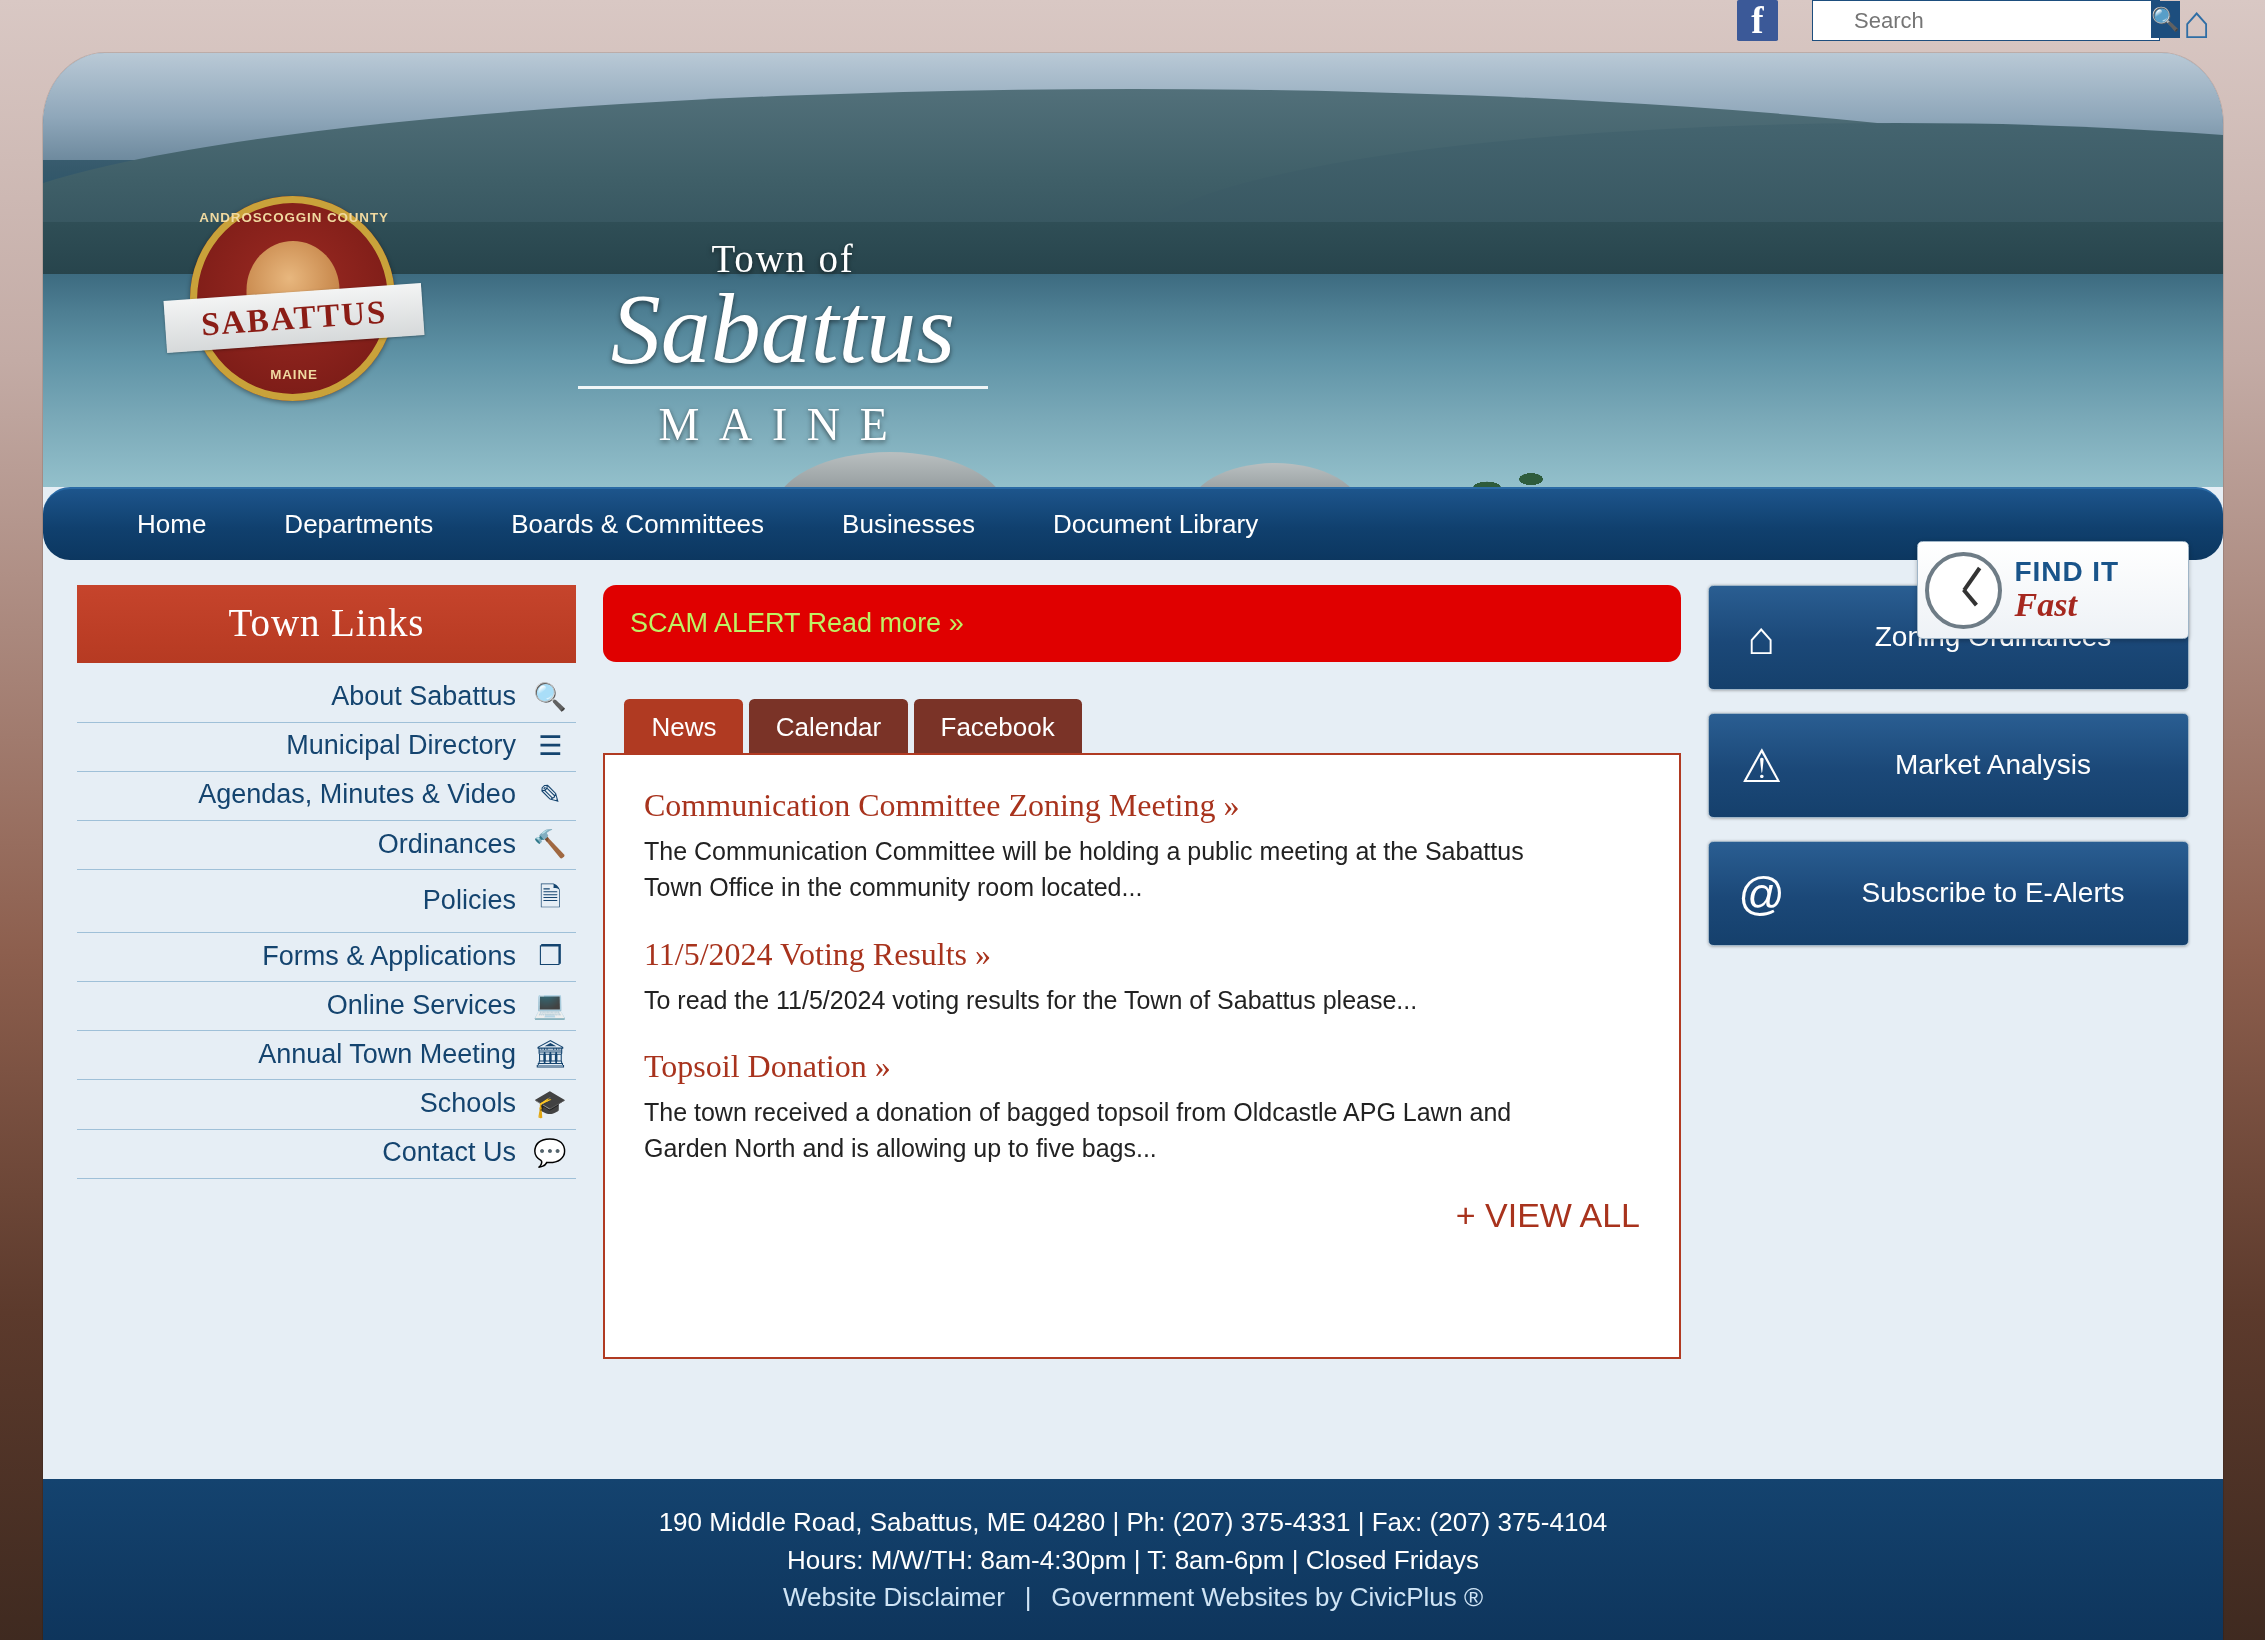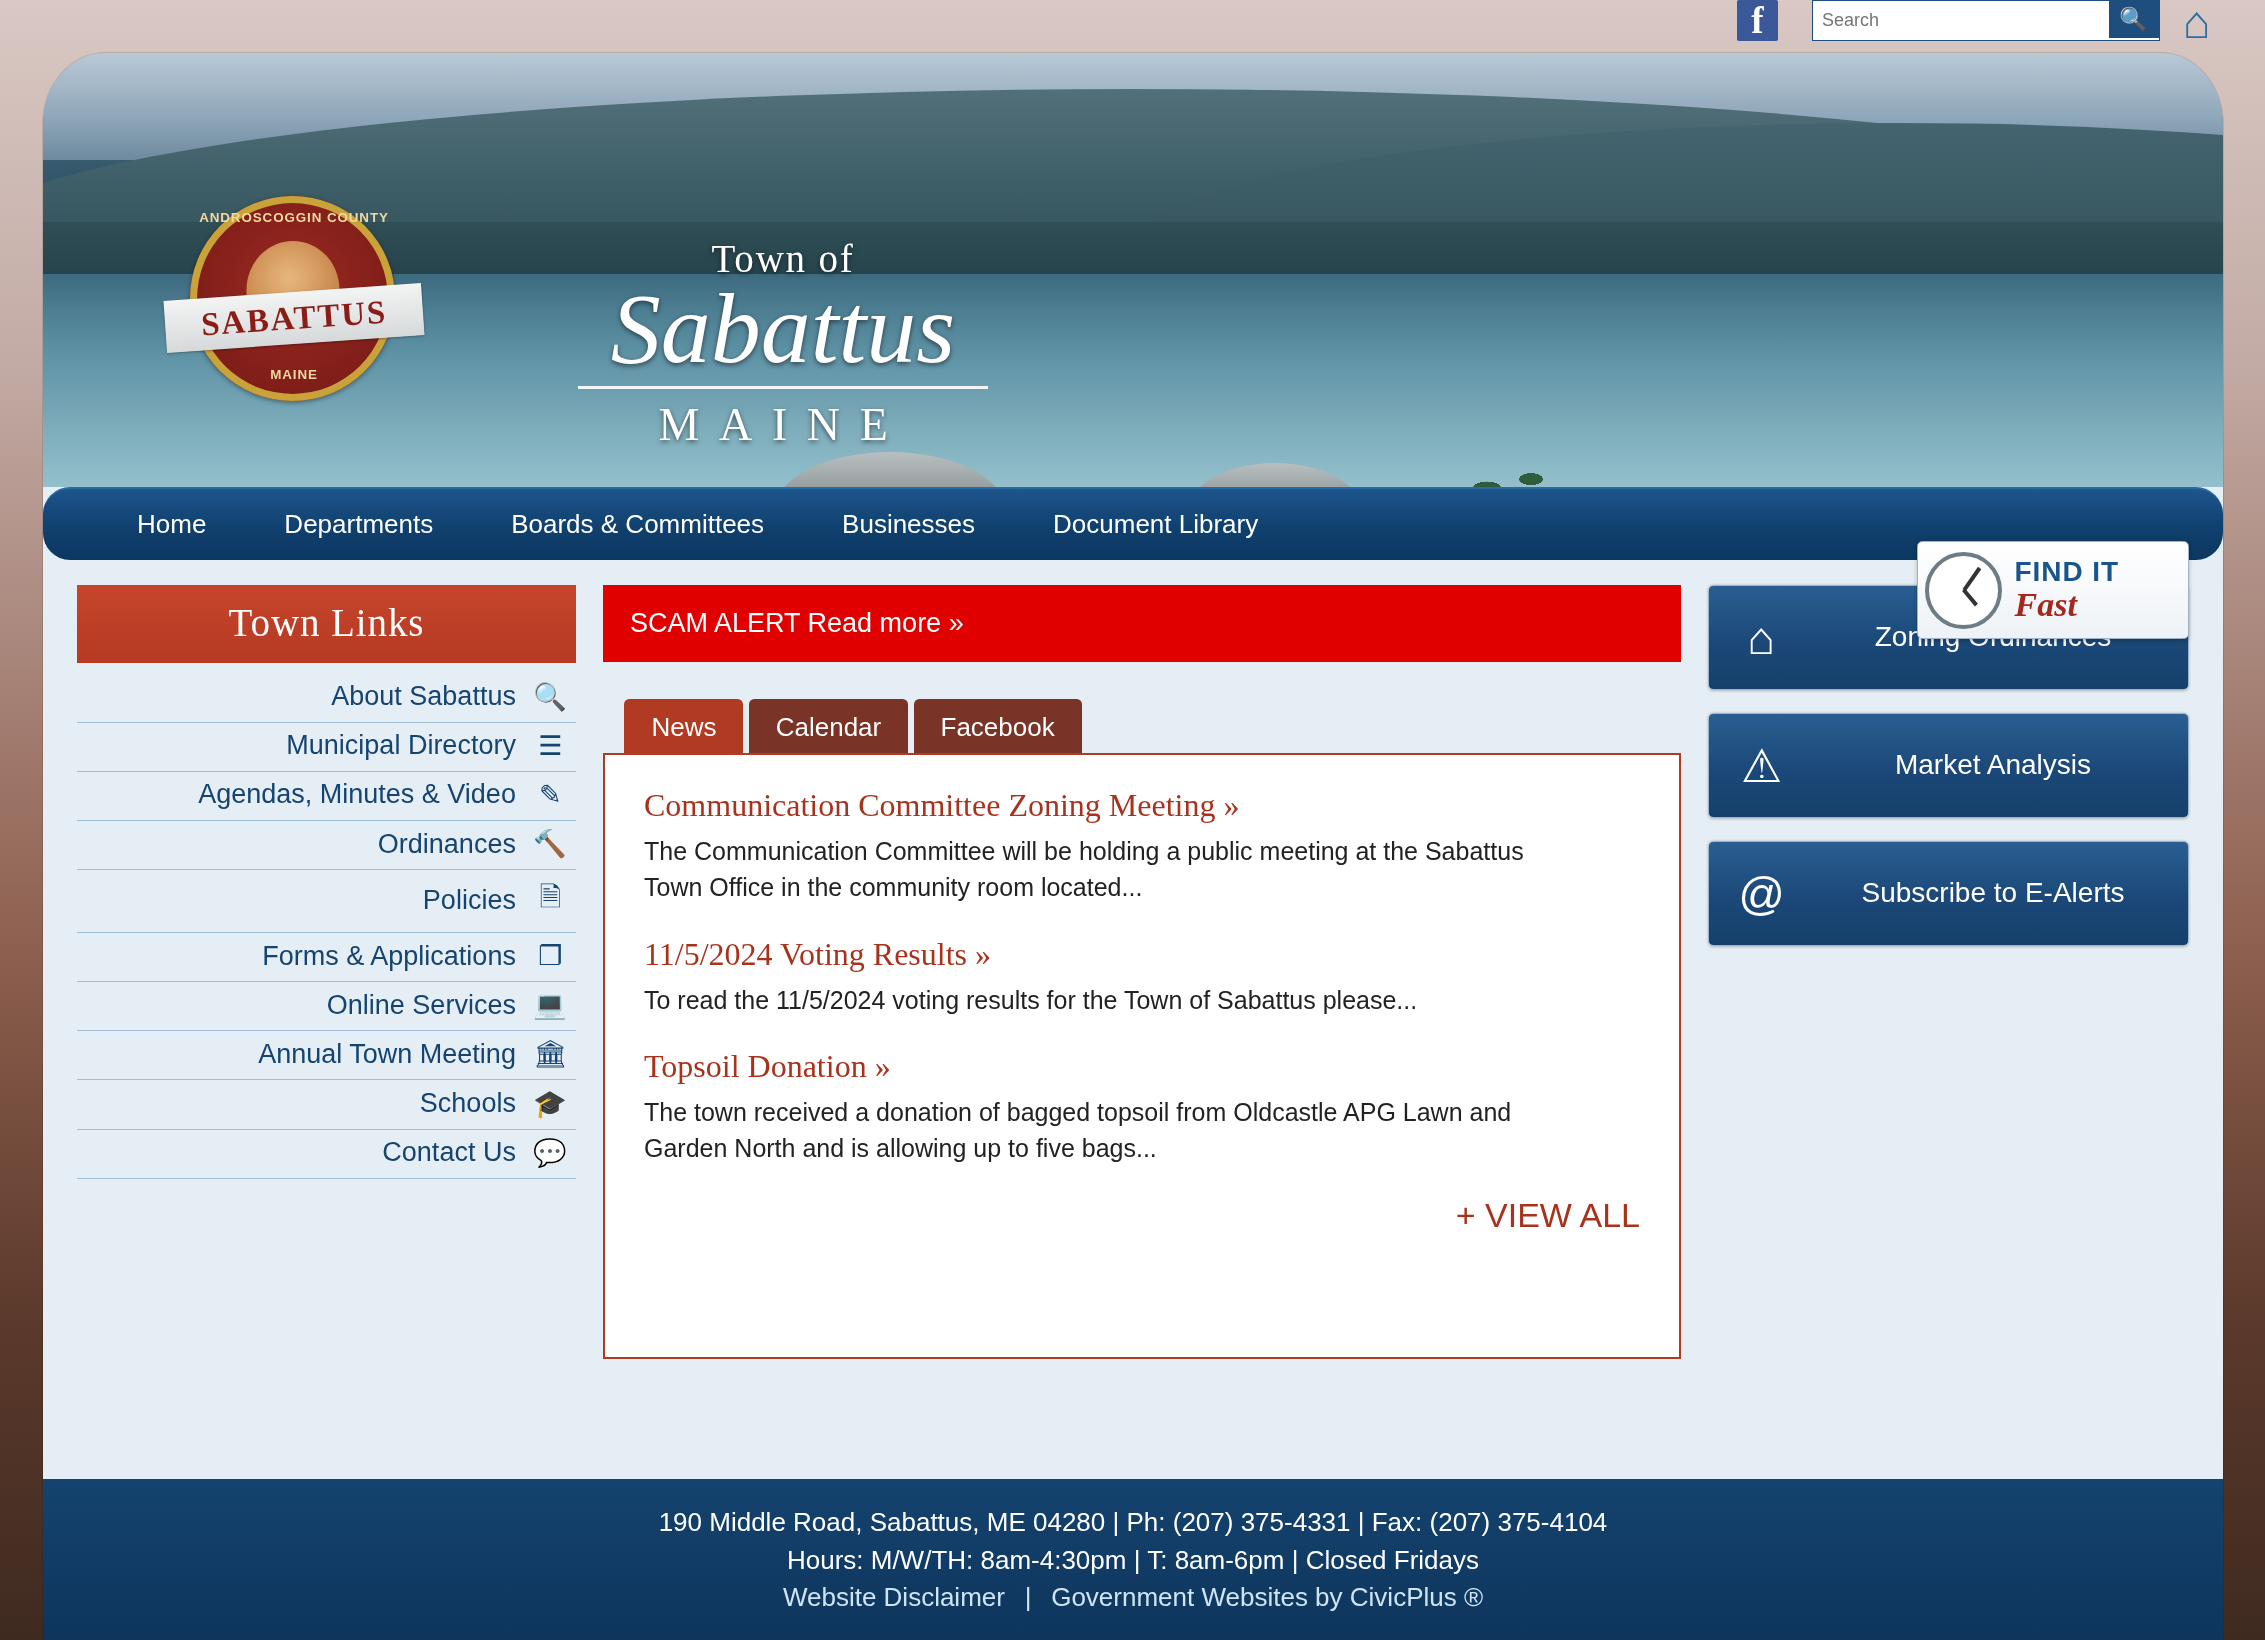--- a/index.html
+++ b/index.html
@@ -35,24 +35,25 @@
   .searchwrap {
     position: absolute; left: 1812px; top: 0px;
     width: 348px; height: 41px;
     display: flex;
     border: 1.8px solid #1d4e7e;
     background: #fff;
   }
   .searchwrap input {
     flex: 1;
     border: none; outline: none;
-    font-size: 18px;
+    font-size: 22px;
     padding: 0 9px;
     color: #333;
     font-family: "Liberation Sans", sans-serif;
+    margin-left: 32px;
   }
   .searchbtn {
     width: 50px; height: 37px;
     background: #1d4e7e;
     color: #fff;
     display: flex; align-items: center; justify-content: center;
     font-size: 23px;
     cursor: pointer;
   }
   .home-icon-top {
@@ -302,24 +303,25 @@
   }
   .tl-item .ic {
     width: 37px; text-align: center;
     color: #14446f; font-size: 27px;
   }
 
   
   .centercol { flex: 1; }
   .alert {
     background: #e00000;
-    color: #ffffff;
+    color: #bef264;
     font-size: 27px;
     padding: 23px 27px;
     cursor: pointer;
+    border-radius: 13px;
   }
   .tabs { display: flex; gap: 5.3px; margin-top: 37px; padding-left: 21.4px; }
   .tab {
     padding: 12.5px 27px 10.7px;
     font-size: 26px;
     color: #fff;
     background: #7a3327;
     border-radius: 5.3px 5.3px 0 0;
     cursor: pointer;
   }

